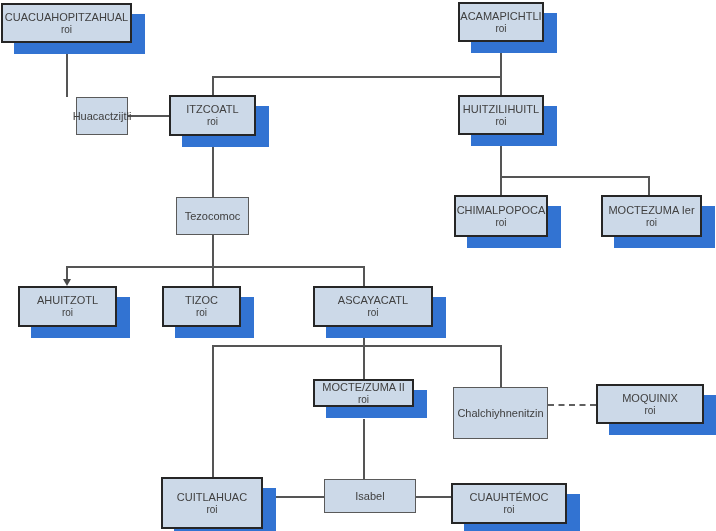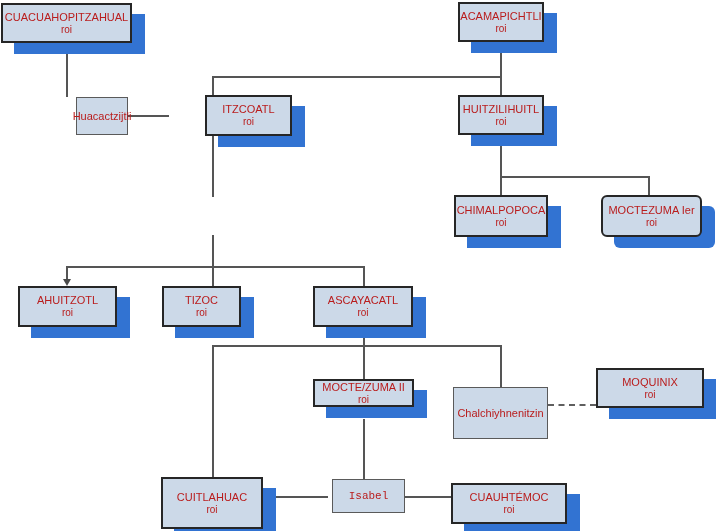--- a/index.html
+++ b/index.html
@@ -8,21 +8,21 @@
     width:716px;height:531px;
     background:#ffffff;
     font-family:"Liberation Sans", sans-serif;
     overflow:hidden;
   }
   .node{
     position:absolute;
     box-sizing:border-box;
     background:#ccd9e8;
     border:1px solid #5a5a5a;
-    color:#b91c1c;
+    color:#404040;
     display:flex;
     flex-direction:column;
     align-items:center;
     justify-content:center;
     text-align:center;
     cursor:default;
   }
   .node.royal{
     border:2px solid #262626;
     box-shadow:13px 11px 0 0 #3273d2;
@@ -78,76 +78,79 @@
 
   <div class="node royal" style="left:458px;top:2px;width:86px;height:40px;">
     <div class="label">ACAMAPICHTLI</div>
     <div class="sub">roi</div>
   </div>
 
   <div class="node" style="left:31px;top:97px;width:52px;height:38px;margin-left:45px;">
     <div class="label">Huacactzijtli</div>
   </div>
 
-  <div class="node royal" style="left:169px;top:95px;width:87px;height:41px;margin-left:36px;">
+  <div class="node royal" style="left:169px;top:95px;width:87px;height:41px;">
     <div class="label">ITZCOATL</div>
     <div class="sub">roi</div>
   </div>
 
   <div class="node royal" style="left:458px;top:95px;width:86px;height:40px;">
     <div class="label">HUITZILIHUITL</div>
     <div class="sub">roi</div>
   </div>
 
+  <div class="node" style="left:176px;top:197px;width:73px;height:38px;">
+    <div class="label">Tezocomoc</div>
+  </div>
 
   <div class="node royal" style="left:454px;top:195px;width:94px;height:42px;">
     <div class="label">CHIMALPOPOCA</div>
     <div class="sub">roi</div>
   </div>
 
-  <div class="node royal" style="left:601px;top:195px;width:101px;height:42px;border-radius:6px;">
+  <div class="node royal" style="left:601px;top:195px;width:101px;height:42px;">
     <div class="label">MOCTEZUMA Ier</div>
     <div class="sub">roi</div>
   </div>
 
   <div class="node royal" style="left:18px;top:286px;width:99px;height:41px;">
     <div class="label">AHUITZOTL</div>
     <div class="sub">roi</div>
   </div>
 
   <div class="node royal" style="left:162px;top:286px;width:79px;height:41px;">
     <div class="label">TIZOC</div>
     <div class="sub">roi</div>
   </div>
 
-  <div class="node royal" style="left:313px;top:286px;width:100px;height:41px;">
+  <div class="node royal" style="left:313px;top:286px;width:120px;height:41px;">
     <div class="label">ASCAYACATL</div>
     <div class="sub">roi</div>
   </div>
 
   <div class="node royal" style="left:313px;top:379px;width:101px;height:28px;">
     <div class="label">MOCTE/ZUMA II</div>
     <div class="sub">roi</div>
   </div>
 
   <div class="node" style="left:453px;top:387px;width:95px;height:52px;">
     <div class="label">Chalchiyhnenitzin</div>
   </div>
 
-  <div class="node royal" style="left:596px;top:368px;width:108px;height:40px;">
+  <div class="node royal" style="left:596px;top:384px;width:108px;height:40px;">
     <div class="label">MOQUINIX</div>
     <div class="sub">roi</div>
   </div>
 
   <div class="node royal" style="left:161px;top:477px;width:102px;height:52px;">
     <div class="label">CUITLAHUAC</div>
     <div class="sub">roi</div>
   </div>
 
-  <div class="node" style="left:332px;top:479px;width:73px;height:34px;font-family:Liberation Mono, monospace;">
+  <div class="node" style="left:324px;top:479px;width:92px;height:34px;">
     <div class="label">Isabel</div>
   </div>
 
   <div class="node royal" style="left:451px;top:471px;width:116px;height:41px;margin-top:12px;">
     <div class="label">CUAUHTÉMOC</div>
     <div class="sub">roi</div>
   </div>
 
 </div>
 

